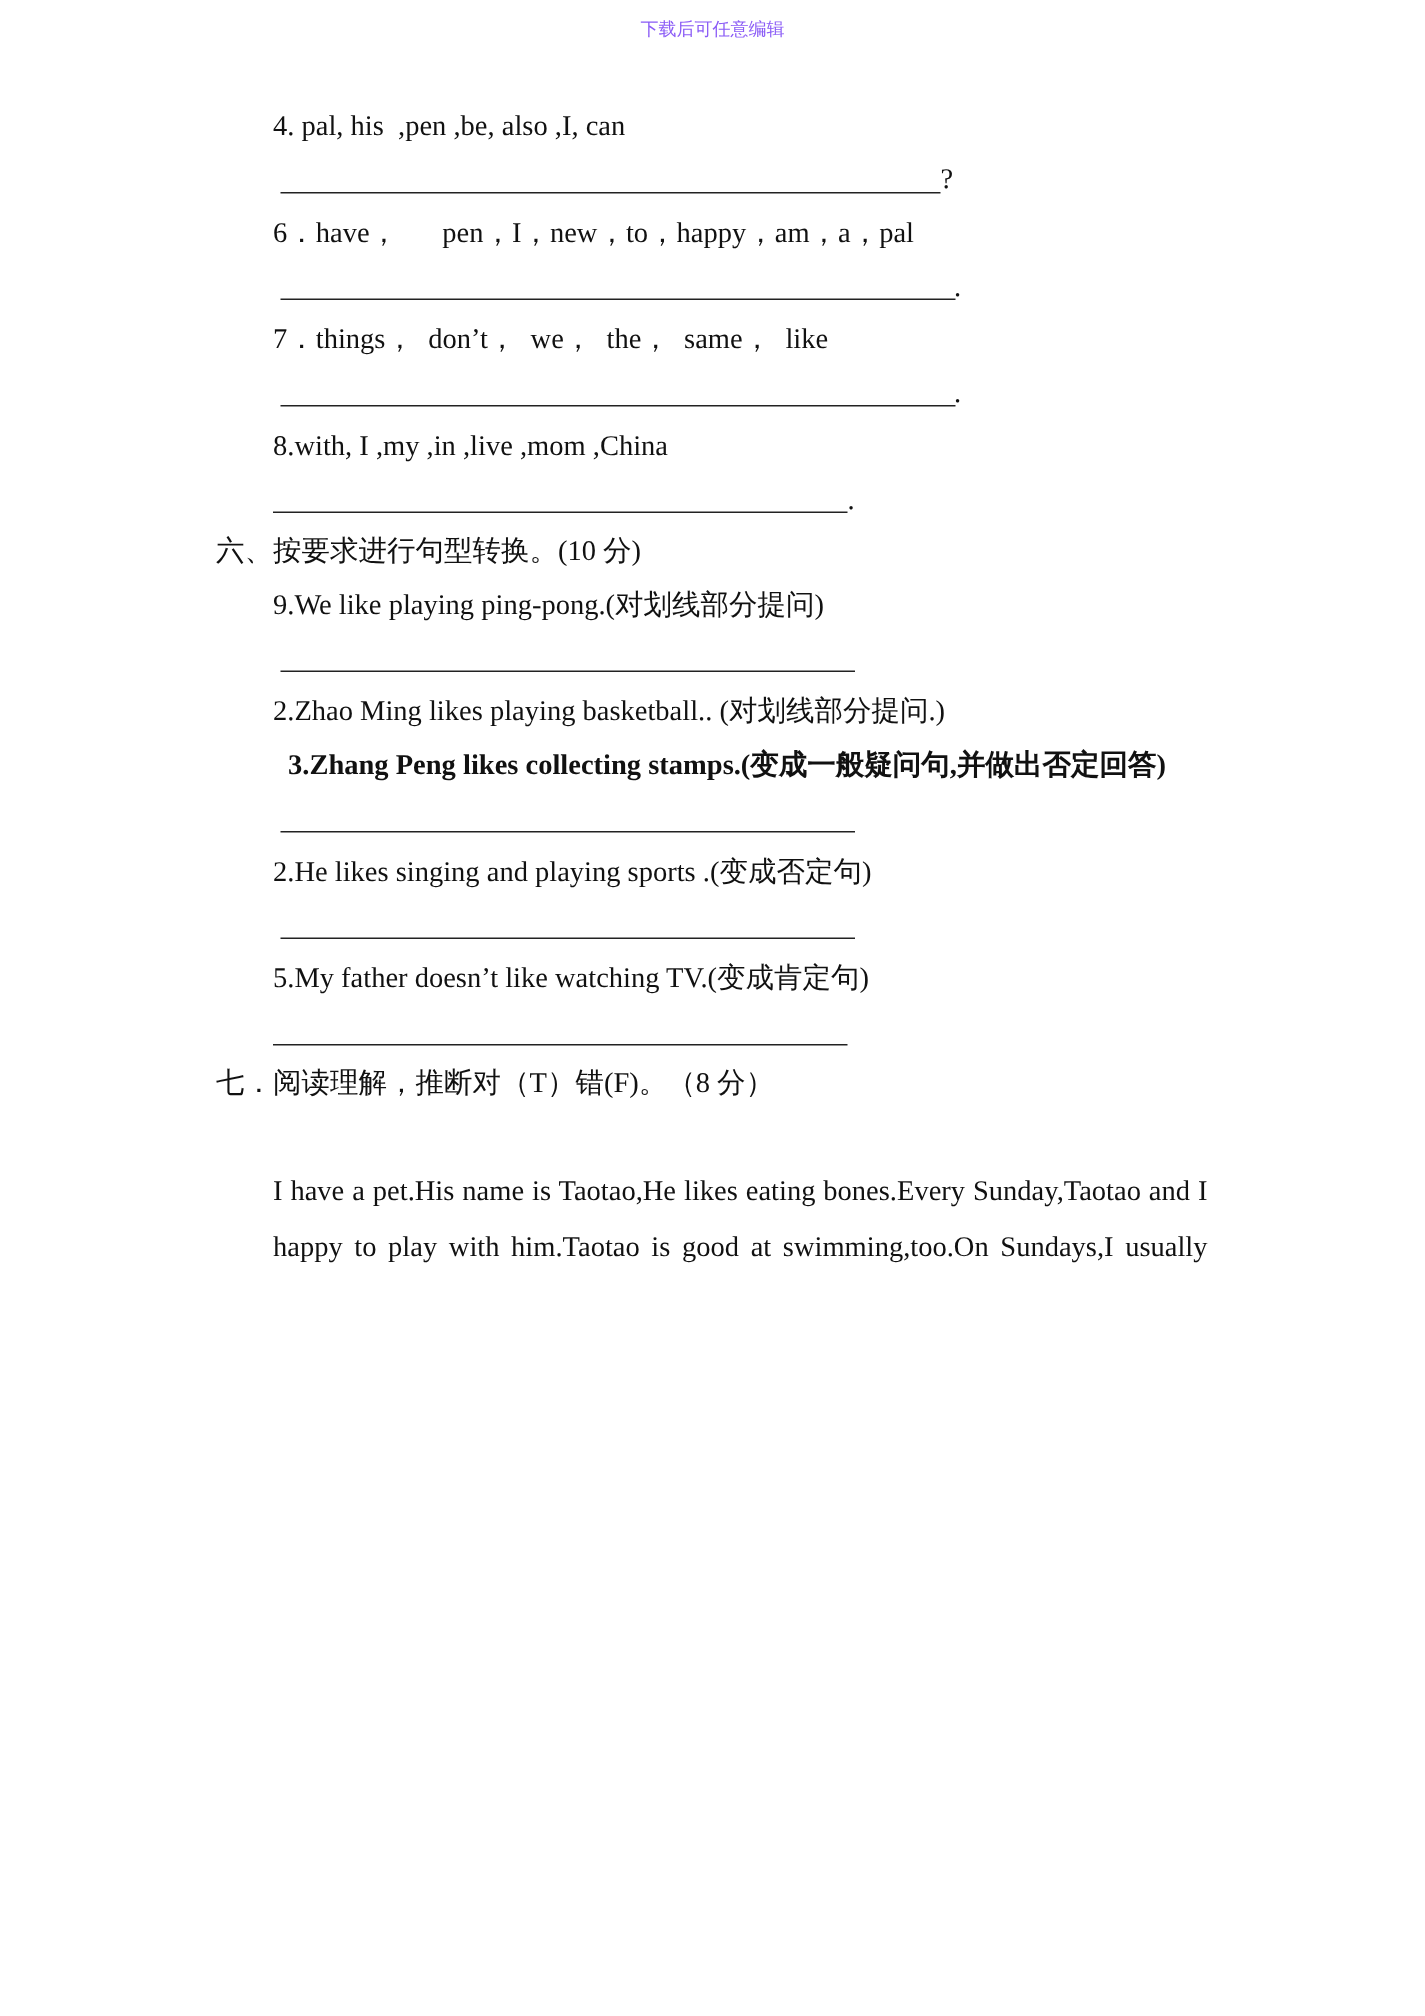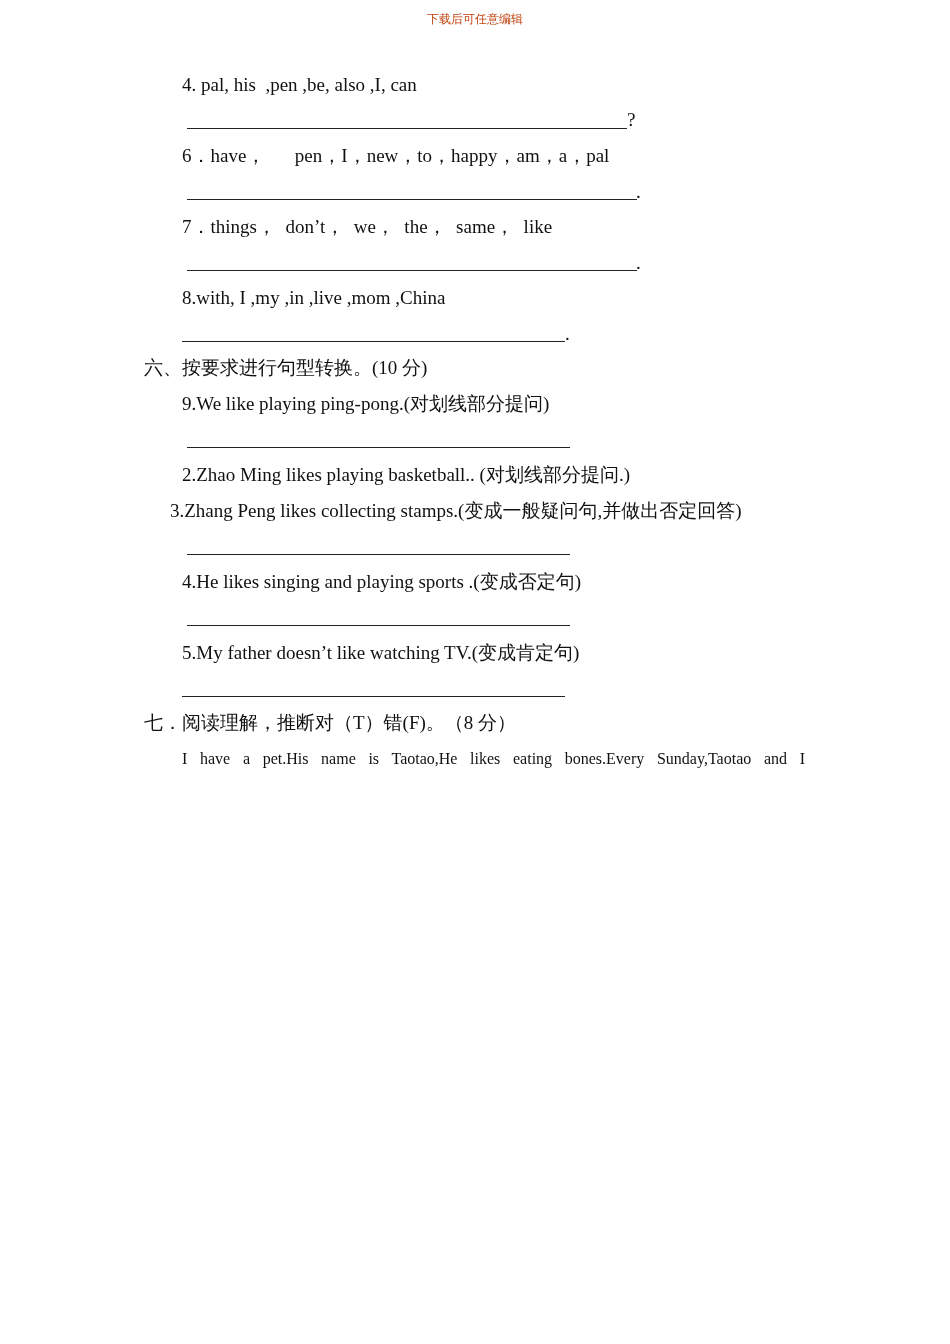--- a/index.html
+++ b/index.html
@@ -1,24 +1,24 @@
 <!DOCTYPE html>
 <html><head>
 <meta charset="utf-8">
 <style>
   html, body { margin:0; padding:0; background:#ffffff; }
   body { width:950px; height:1344px; position:relative; overflow:hidden;
          font-family:"Liberation Serif","DejaVu Serif",serif; color:#111; }
   .header { position:absolute; top:11px; left:0; width:950px; text-align:center;
-            font-size:12px; color:#c2410c; font-family:Liberation Serif, serif; }
+            font-size:12px; color:#8b5cf6; font-family:Liberation Serif, serif; }
   .line { position:absolute; font-size:19px; white-space:pre; line-height:22px; }
   .blank { position:absolute; height:0; border-bottom:1px solid #222; }
   .end { position:absolute; font-size:19px; line-height:22px; }
-  .para { position:absolute; left:182px; width:623px; font-size:16px; line-height:37.4px;
-          text-align:justify; text-align-last:justify; }
+  .para { position:absolute; left:182px; width:623px; font-size:19px; line-height:37.4px;
+          text-align:justify; text-align-last:justify;margin-top:36px; }
   .para span { display:block; text-align:justify; text-align-last:justify; }
   .spaced { word-spacing:10px; }
 </style>
 </head>
 <body>
 
 <div class="header">下载后可任意编辑</div>
 
 <div class="line" style="left:182px;top:74px;">4. pal, his  ,pen ,be, also ,I, can</div>
 <div class="blank" style="left:187px;top:128px;width:440px;"></div>
@@ -33,23 +33,24 @@
 <div class="end" style="left:636px;top:252px;">.</div>
 
 <div class="line" style="left:182px;top:287px;">8.with, I ,my ,in ,live ,mom ,China</div>
 <div class="blank" style="left:182px;top:341px;width:383px;"></div>
 <div class="end" style="left:565px;top:323px;">.</div>
 
 <div class="line" style="left:144px;top:357px;">六、按要求进行句型转换。(10 分)</div>
 <div class="line" style="left:182px;top:393px;">9.We like playing ping-pong.(对划线部分提问)</div>
 <div class="blank" style="left:187px;top:447px;width:383px;"></div>
 <div class="line" style="left:182px;top:464px;">2.Zhao Ming likes playing basketball.. (对划线部分提问.)</div>
-<div class="line" style="left:170px;top:500px;">3.Zhang Peng likes collecting stamps.(变成一般疑问句,并做出否定回答)</div>
+<div class="line" style="left:192px;top:500px;font-weight:bold;">3.Zhang Peng likes collecting stamps.(变成一般疑问句,并做出否定回答)</div>
 <div class="blank" style="left:187px;top:554px;width:383px;"></div>
-<div class="line" style="left:182px;top:571px;">4.He likes singing and playing sports .(变成否定句)</div>
+<div class="line" style="left:182px;top:571px;">2.He likes singing and playing sports .(变成否定句)</div>
 <div class="blank" style="left:187px;top:625px;width:383px;"></div>
 <div class="line" style="left:182px;top:642px;">5.My father doesn’t like watching TV.(变成肯定句)</div>
 <div class="blank" style="left:182px;top:696px;width:383px;"></div>
 
 <div class="line" style="left:144px;top:712px;">七．阅读理解，推断对（T）错(F)。（8 分）</div>
 <div class="para" style="top:740px;">
   <span>I have a pet.His name is Taotao,He likes eating bones.Every Sunday,Taotao and I</span>
+  <span>happy to play with him.Taotao is good at swimming,too.On Sundays,I usually</span>
 </div>
 
 </body></html>

